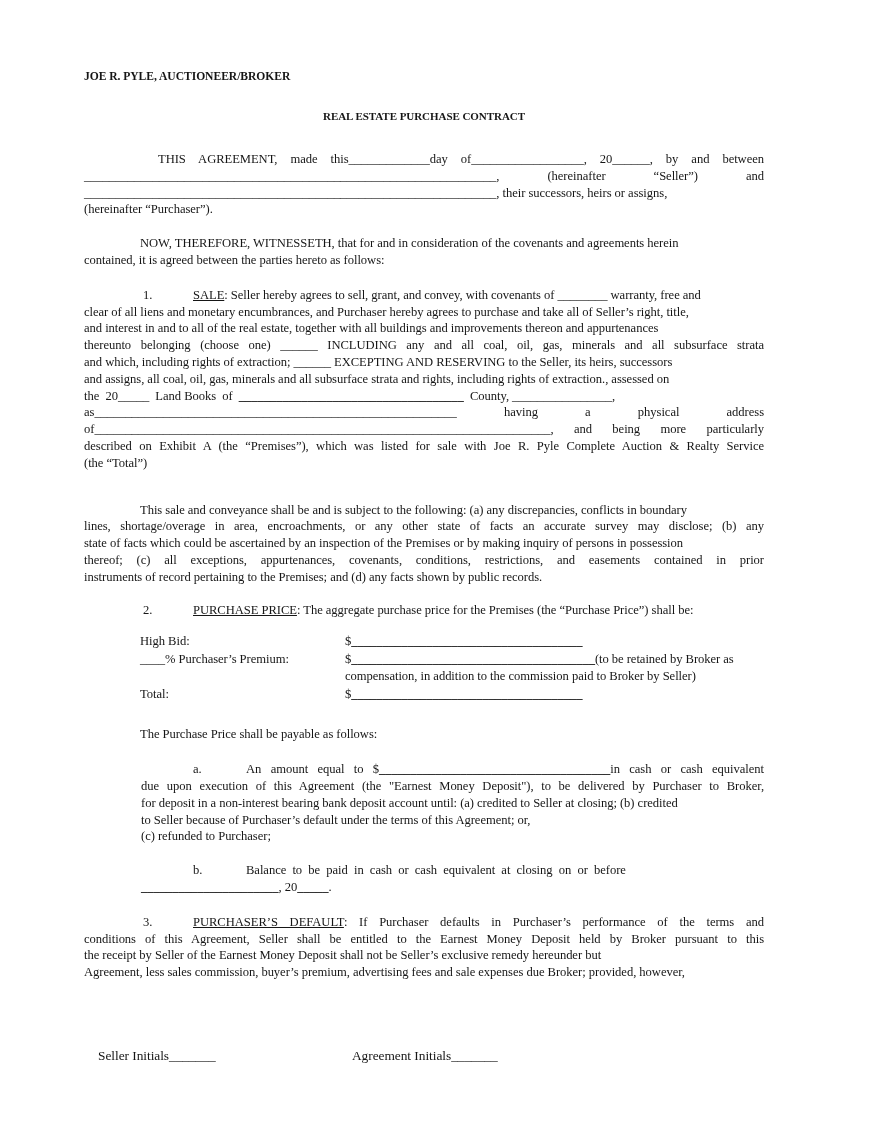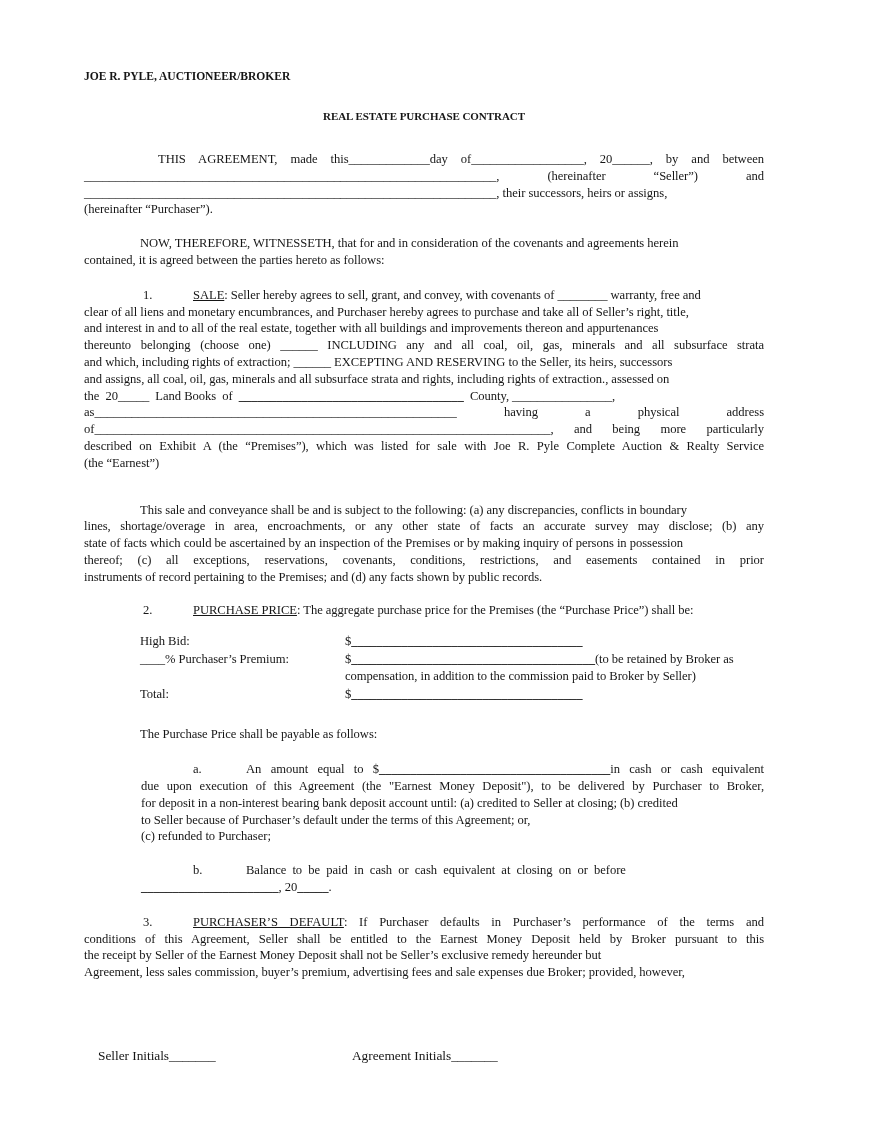--- a/index.html
+++ b/index.html
@@ -62,28 +62,28 @@
     <div class="line"><span class="secnum">1.</span><span class="u">SALE</span><span>: Seller hereby agrees to sell, grant, and convey, with covenants of ________ warranty, free and</span></div>
     <div class="line">clear of all liens and monetary encumbrances, and Purchaser hereby agrees to purchase and take all of Seller’s right, title,</div>
     <div class="line">and interest in and to all of the real estate, together with all buildings and improvements thereon and appurtenances</div>
     <div class="line j">thereunto belonging (choose one) ______ INCLUDING any and all coal, oil, gas, minerals and all subsurface strata</div>
     <div class="line">and which, including rights of extraction; ______ EXCEPTING AND RESERVING to the Seller, its heirs, successors</div>
     <div class="line">and assigns, all coal, oil, gas, minerals and all subsurface strata and rights, including rights of extraction., assessed  on</div>
     <div class="line"><span>the&nbsp; 20_____&nbsp; Land&nbsp;Books&nbsp; of&nbsp; </span><span class="bu">____________________________________</span><span>&nbsp; County,&nbsp;________________,</span></div>
     <div class="line j">as__________________________________________________________ having a physical address</div>
     <div class="line j">of_________________________________________________________________________, and being more particularly</div>
     <div class="line j">described on Exhibit A (the “Premises”), which was listed for sale with Joe R. Pyle Complete Auction &amp; Realty Service</div>
-    <div class="line">(the “Earnest”)</div>
+    <div class="line">(the “Total”)</div>
   </div>
 
   <div class="p-subject">
     <div class="line ind56">This sale and conveyance shall be and is subject to the following: (a) any discrepancies, conflicts in boundary</div>
     <div class="line j">lines, shortage/overage in area, encroachments, or any other state of facts an accurate survey may disclose; (b) any</div>
     <div class="line">state of facts which could be ascertained by an inspection of the Premises or by making inquiry of persons in possession</div>
-    <div class="line j">thereof; (c) all exceptions, reservations, covenants, conditions, restrictions, and easements contained in prior</div>
+    <div class="line j">thereof; (c) all exceptions, appurtenances, covenants, conditions, restrictions, and easements contained in prior</div>
     <div class="line">instruments of record pertaining to the Premises; and (d) any facts shown by public records.</div>
   </div>
 
   <div class="s-price">
     <div class="line"><span class="secnum">2.</span><span class="u">PURCHASE PRICE</span><span>: The aggregate purchase price for the Premises (the “Purchase Price”) shall be:</span></div>
   </div>
 
   <div class="pricing">
     <div class="payrow">
       <div class="paylab">High Bid:</div>

